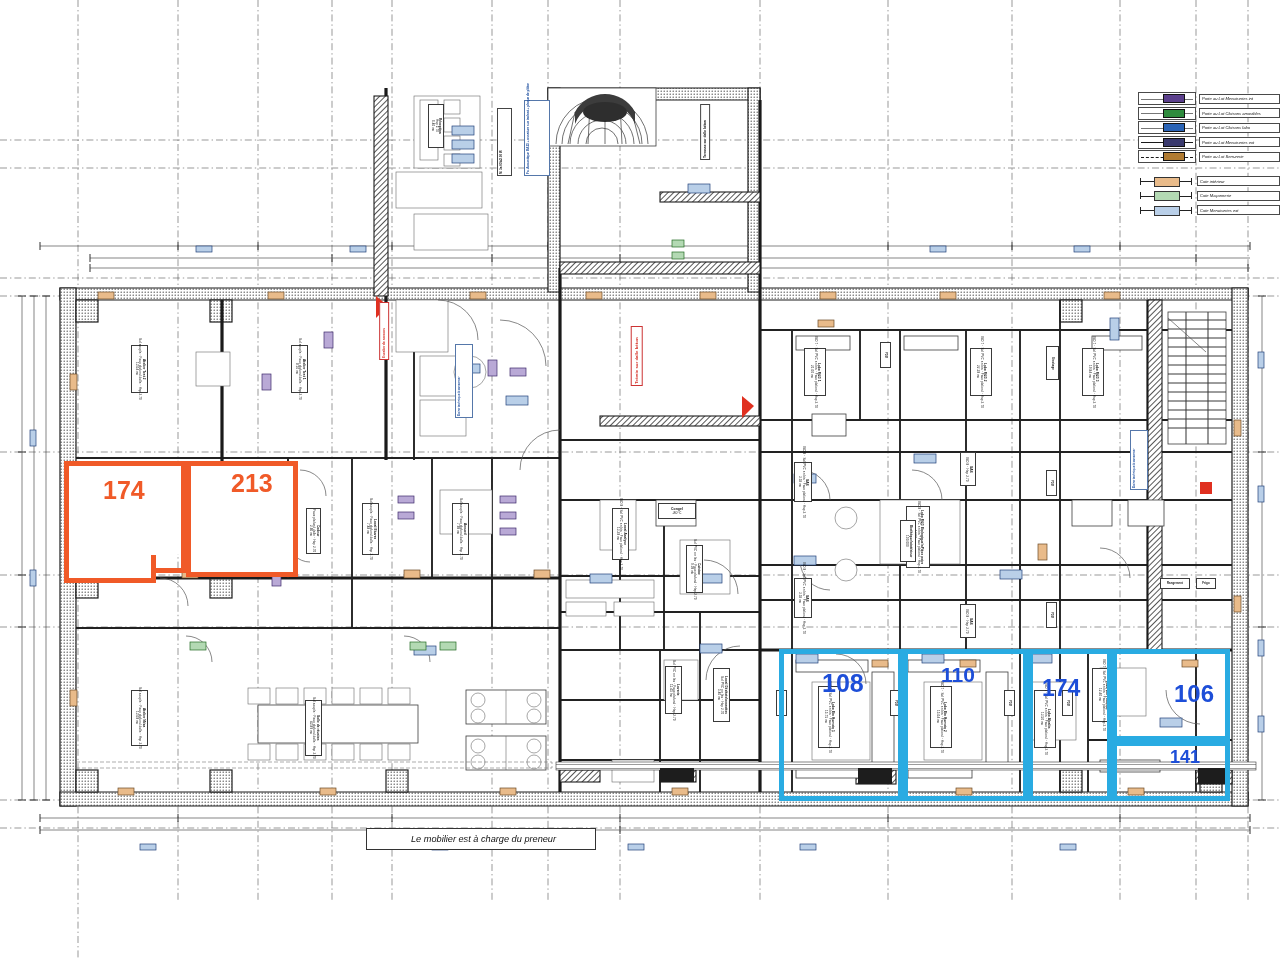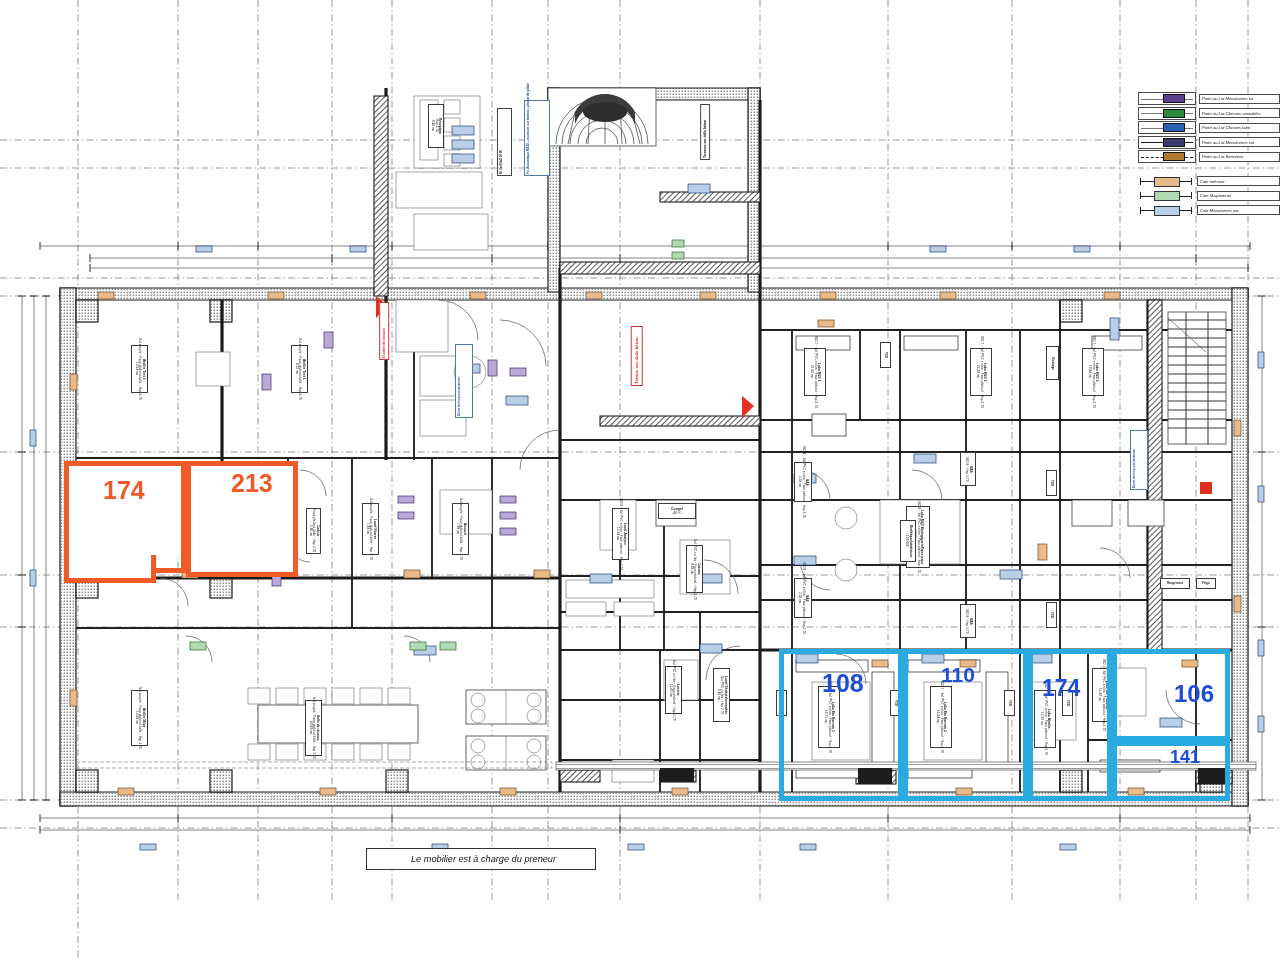--- a/index.html
+++ b/index.html
@@ -859,17 +859,17 @@
       <span class="dl"></span>
       <span class="ar l"></span>
       <span class="ar r"></span>
       <span class="ch" style="background:#b9cfe8;"></span>
     </div>
     <div class="lg-txt">Cote Menuiseries ext</div>
   </div>
 </div>
 
 
-<div class="note" style="left:366px;top:848px;width:178px;padding-left:44px;">
+<div class="note" style="left:366px;top:828px;width:178px;padding-left:44px;">
   <span>Le mobilier est à charge du preneur</span>
 </div>
 
 </div>
 
 </body></html>

